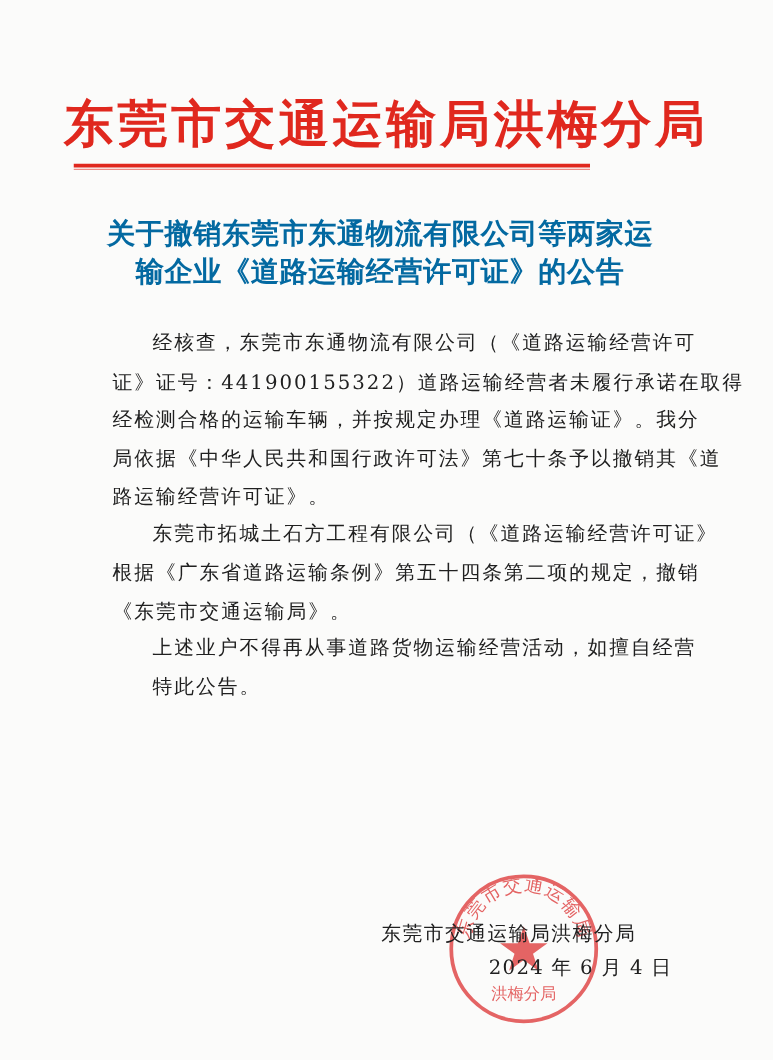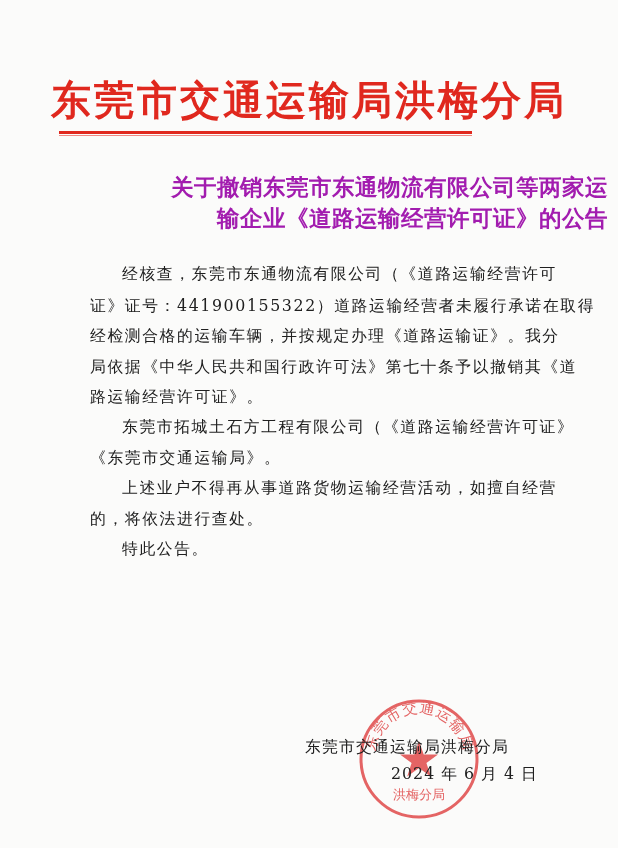--- a/index.html
+++ b/index.html
@@ -25,25 +25,25 @@
     .red-rule {
       position: absolute; left: 59px; width: 413px; top: 131px; height: 3px;
       background: #e0281e;
     }
     .red-rule-thin {
       position: absolute; left: 59px; width: 413px; top: 135px; height: 1px;
       background: #ef8a84;
     }
     .doc-title {
       position: absolute; left: 0; width: 608px; top: 172px;
-      text-align: right;
+      text-align: center;
       font-weight: bold;
       font-size: 22.5px;
       line-height: 31px;
-      color: #a21caf;
+      color: #0369a1;
       letter-spacing: 0.5px;
     }
     .doc-title .line { display: block; }
     .body {
       position: absolute; left: 90px; width: 460px; top: 260px;
       font-size: 15.8px;
       line-height: 30.5px;
       letter-spacing: 1.6px;
       color: #202020;
     }
@@ -80,24 +80,24 @@
 
   <div class="body">
 
     <span class="ln ind">经核查，东莞市东通物流有限公司（《道路运输经营许可</span>
     <span class="ln">证》证号：441900155322）道路运输经营者未履行承诺在取得</span>
     <span class="ln">经检测合格的运输车辆，并按规定办理《道路运输证》。我分</span>
     <span class="ln">局依据《中华人民共和国行政许可法》第七十条予以撤销其《道</span>
     <span class="ln">路运输经营许可证》。</span>
 
     <span class="ln ind">东莞市拓城土石方工程有限公司（《道路运输经营许可证》</span>
+    <span class="ln">根据《广东省道路运输条例》第五十四条第二项的规定，撤销</span>
     <span class="ln">《东莞市交通运输局》。</span>
 
     <span class="ln ind">上述业户不得再从事道路货物运输经营活动，如擅自经营</span>
-    <span class="ln">的，将依法进行查处。</span>
 
     <span class="ln ind">特此公告。</span>
   </div>
 
   <svg class="stamp" viewBox="0 0 124 124">
     <defs>
       <path id="arcPath" d="M 22 78 A 44 44 0 1 1 102 78" fill="none"></path>
     </defs>
     <circle cx="62" cy="62" r="58" fill="none" stroke="#e04a4a" stroke-width="3"></circle>
     <text font-family="DejaVu Serif, serif" font-size="15" fill="#e04a4a" letter-spacing="1">

